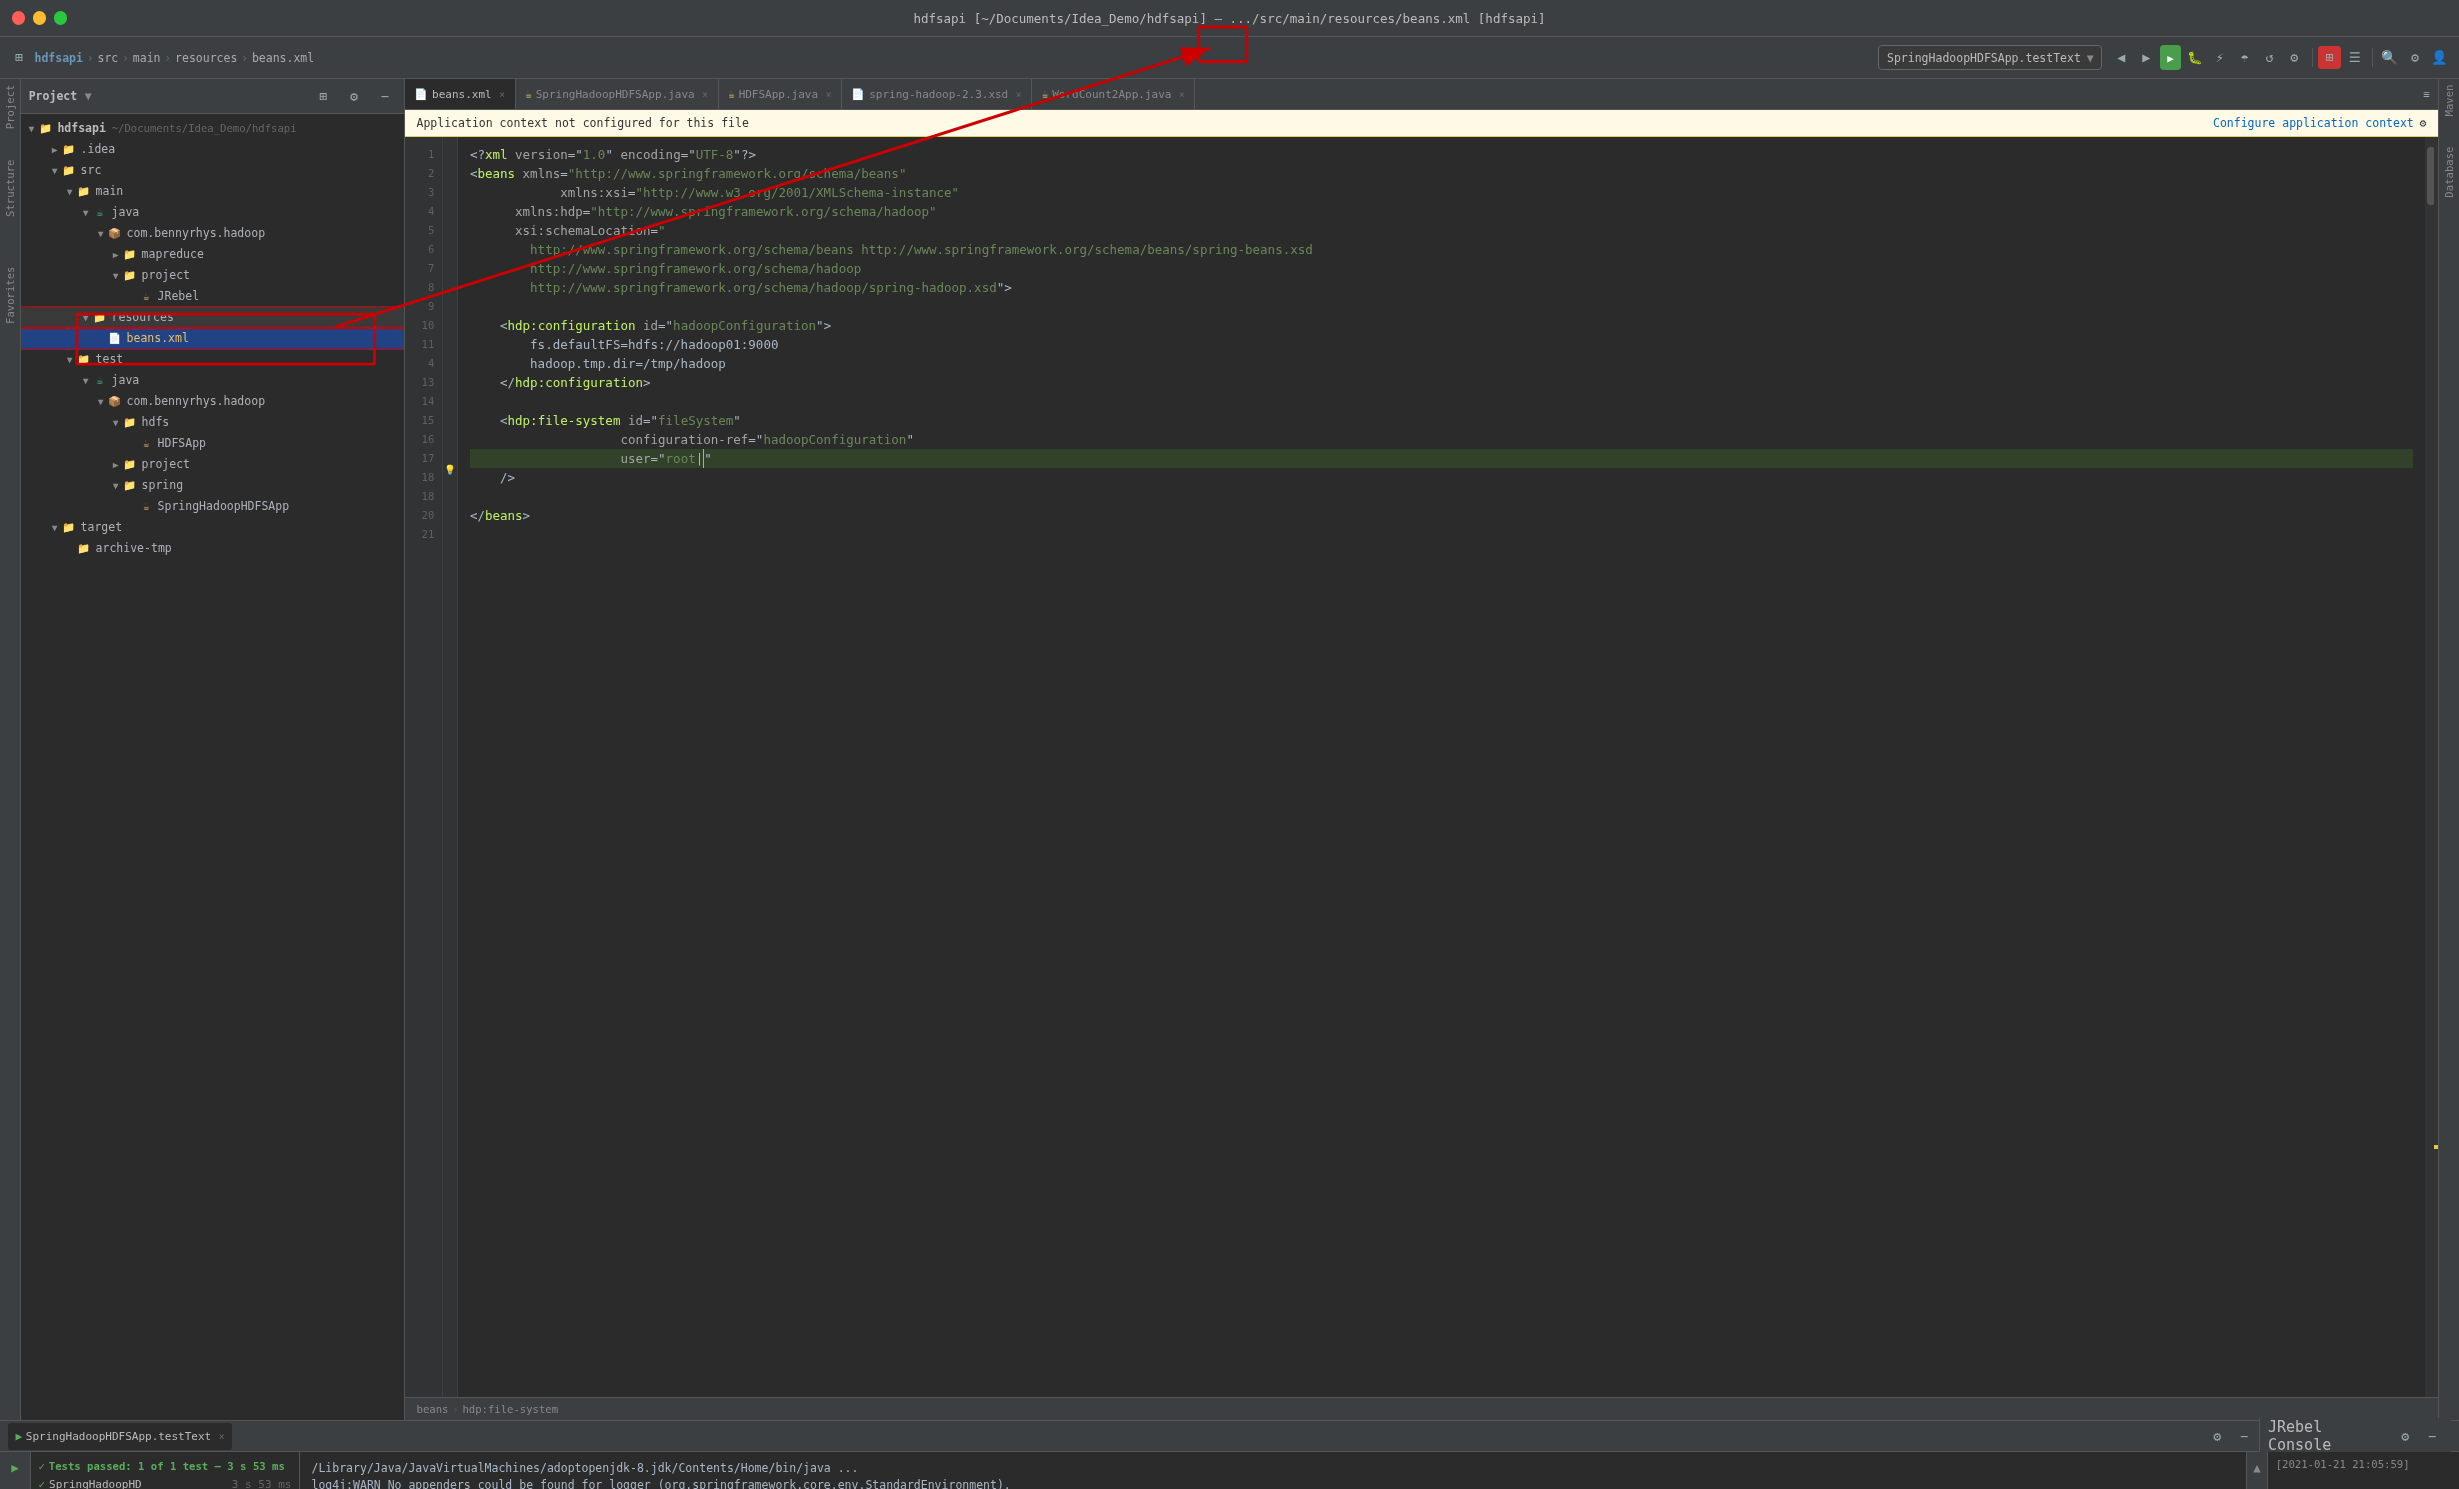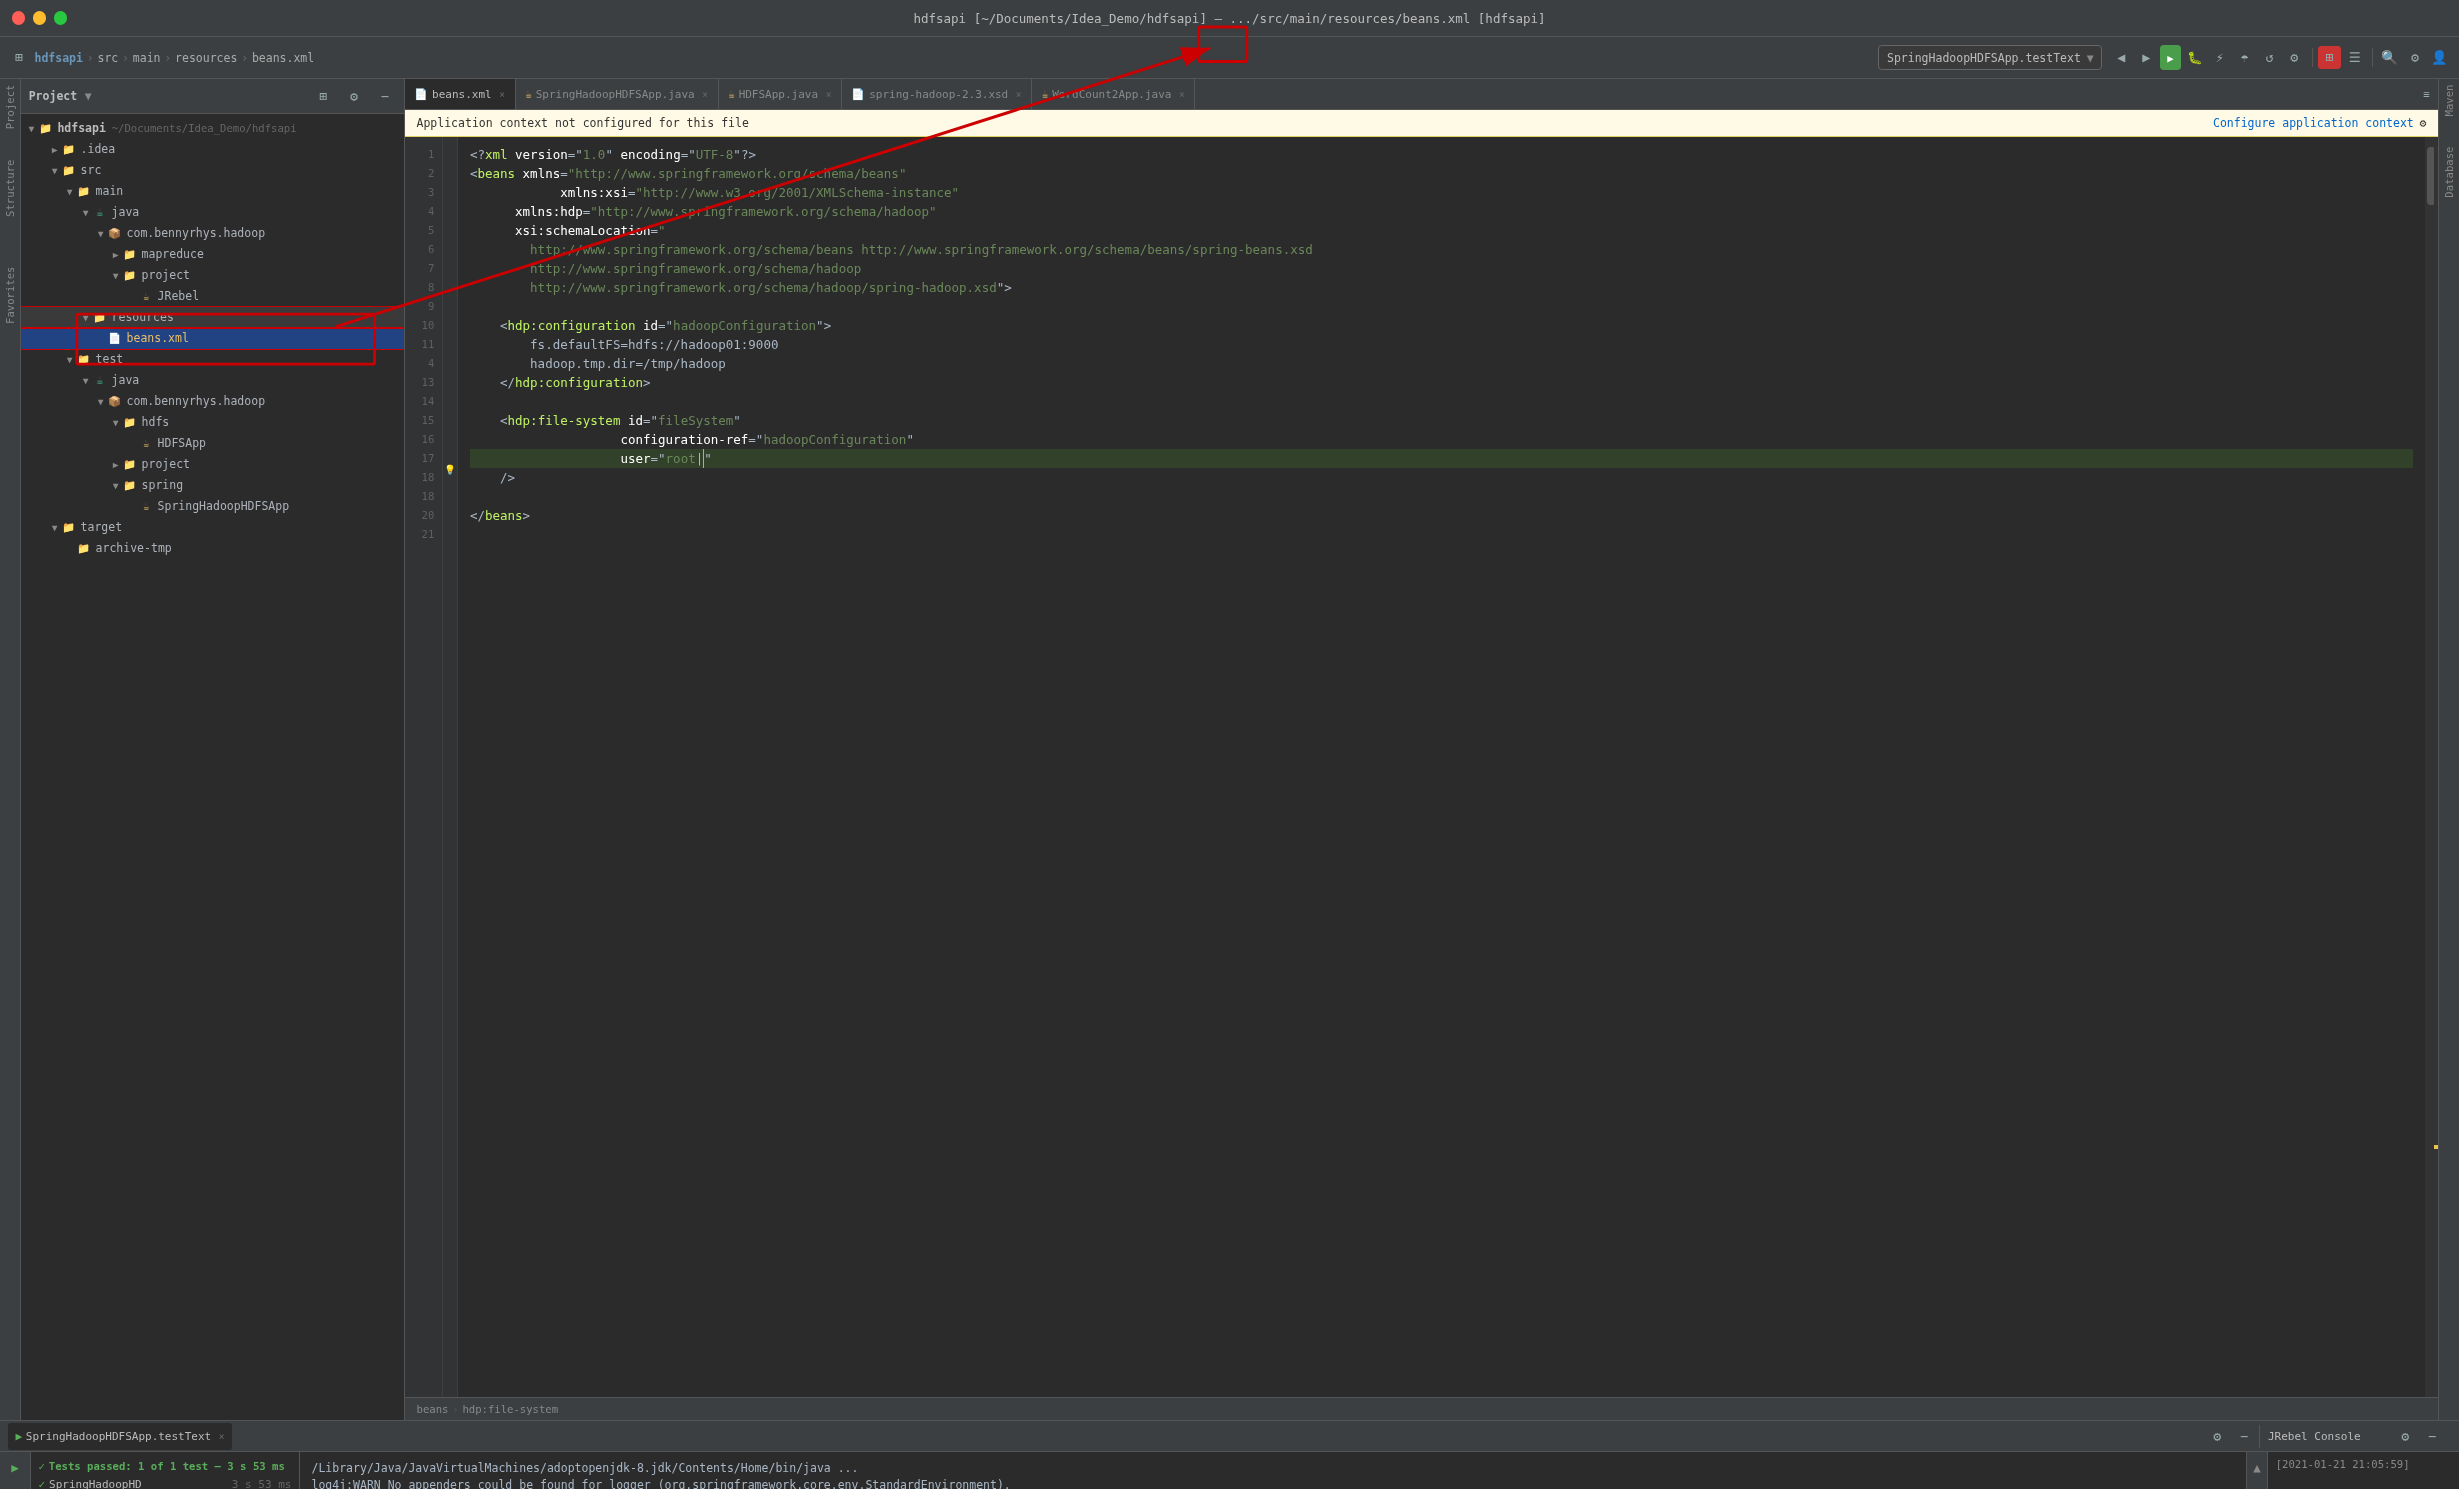--- a/index.html
+++ b/index.html
@@ -160,21 +160,21 @@
     .code-line {
       height: 19px;
       display: flex;
       align-items: center;
       white-space: pre;
     }
     .code-line.highlight-line { background: #32422a; }
 
     
     .xml-tag { color: #bef264; }
-    .xml-attr { color: #ffffff; }
+    .xml-attr { color: #a3a3a3; }
     .xml-value { color: #6a8759; }
     .xml-bracket { color: #a9b7c6; }
 
     
     .editor-status {
       background: #3c3f41;
       height: 23px;
       display: flex;
       align-items: center;
       padding: 0 11.5px;
@@ -752,21 +752,21 @@
     <div class="run-tab active">
       <span style="color:#5aad5a;">▶</span>
       <span>SpringHadoopHDFSApp.testText</span>
       <span class="tab-close">×</span>
     </div>
     <div style="flex:1"></div>
     <div class="nav-icon">⚙</div>
     <div class="nav-icon">−</div>
 
     <div style="width:192px; background:#3c3f41; border-left:1px solid #555; display:flex; align-items:center; justify-content:space-between; padding:0 7.7px;">
-      <span style="color:#bbb; font-size:11px;">JRebel Console</span>
+      <span style="color:#bbb; font-size:15px;">JRebel Console</span>
       <div style="display:flex; gap:3.8px;">
         <span class="nav-icon">⚙</span>
         <span class="nav-icon">−</span>
       </div>
     </div>
   </div>
 
   <div class="run-panel">
 
     <div class="run-toolbar">

